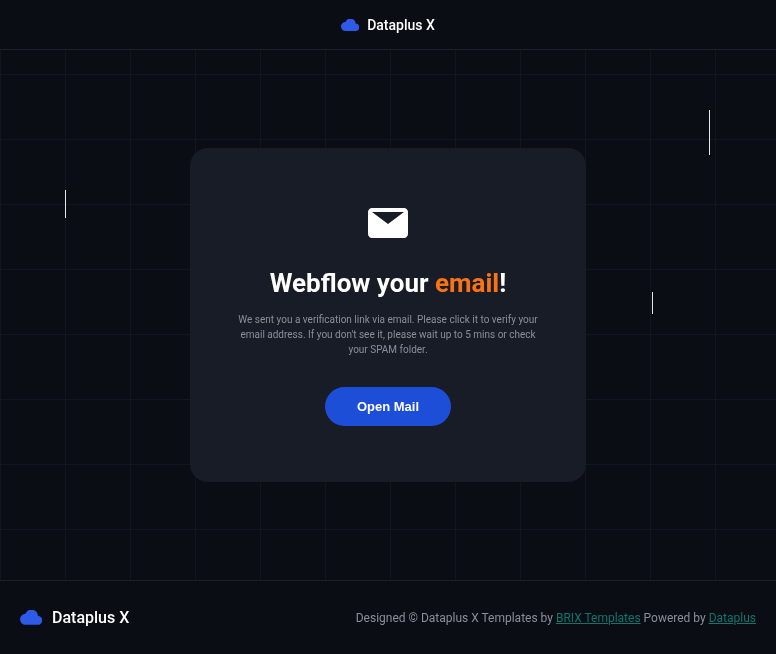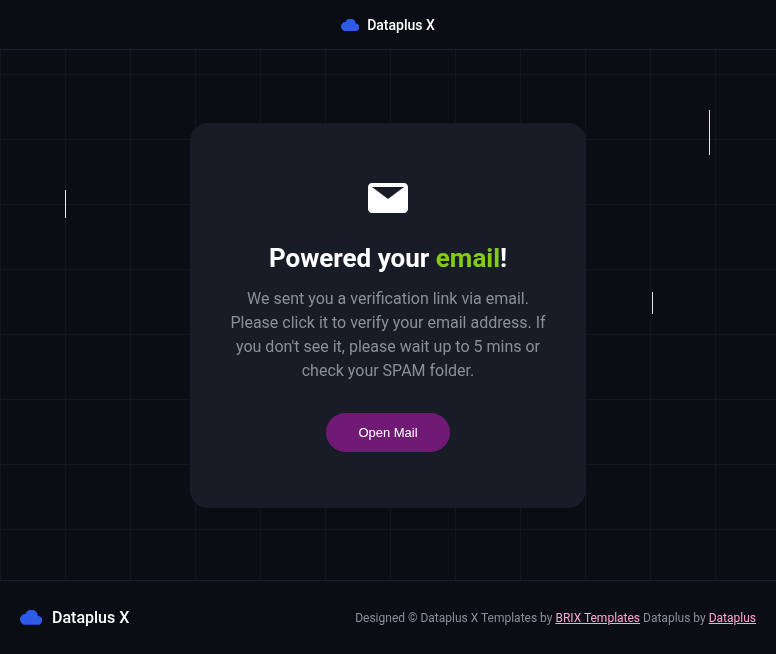--- a/index.html
+++ b/index.html
@@ -119,36 +119,36 @@
     }
     
     .card-title {
       font-size: 26px;
       font-weight: 700;
       color: #fff;
       margin-bottom: 14px;
     }
     
     .card-title .highlight {
-      color: #84cc16;
+      color: #f97316;
     }
     
     .card-description {
-      font-size: 16px;
+      font-size: 10px;
       line-height: 1.5;
       color: #8a8f9c;
       margin-bottom: 30px;
     }
     
     .open-mail-btn {
       display: inline-block;
-      background: #701a75;
+      background: #1d4ed8;
       color: #fff;
       font-size: 13px;
-      font-weight: 400;
+      font-weight: 700;
       padding: 12px 32px;
       border-radius: 999px;
       border: none;
       cursor: pointer;
     }
     
     .footer {
       height: 74px;
       display: flex;
       align-items: center;
@@ -179,21 +179,21 @@
       font-weight: 500;
       color: #fff;
     }
     
     .footer-credits {
       font-size: 12px;
       color: #8a8f9c;
     }
     
     .footer-credits a {
-      color: #f9a8d4;
+      color: #0f766e;
       text-decoration: underline;
     }
   </style>
 </head>
 <body>
 
 <header class="header">
   <span class="cloud-icon">
     <svg viewBox="0 0 24 16" fill="none">
       <path d="M19 16H6a6 6 0 0 1 0-12 7 7 0 0 1 13.5 2A5 5 0 0 1 19 16z" fill="#2e5ae8"></path>
@@ -209,35 +209,35 @@
   <div class="accent-line-3"></div>
 
   <div class="card">
     <div class="envelope-icon">
       <svg viewBox="0 0 40 30" fill="#fff">
         <path d="M36 0H4C1.8 0 0 1.8 0 4v22c0 2.2 1.8 4 4 4h32c2.2 0 4-1.8 4-4V4c0-2.2-1.8-4-4-4zM36 4L20 16 4 4h32z"></path>
       </svg>
     </div>
     
     <h1 class="card-title">
-      <span>Powered your </span><span class="highlight">email</span><span>!</span>
+      <span>Webflow your </span><span class="highlight">email</span><span>!</span>
     </h1>
     
     <p class="card-description">We sent you a verification link via email. Please click it to verify your email address. If you don't see it, please wait up to  5 mins or check your SPAM folder.</p>
     
     <button class="open-mail-btn">Open Mail</button>
   </div>
 </main>
 
 <footer class="footer">
   <div class="footer-brand">
     <span class="footer-cloud-icon">
       <svg viewBox="0 0 24 16" fill="none">
         <path d="M19 16H6a6 6 0 0 1 0-12 7 7 0 0 1 13.5 2A5 5 0 0 1 19 16z" fill="#2e5ae8"></path>
       </svg>
     </span>
     <span class="footer-brand-text">Dataplus X</span>
   </div>
 
   <div class="footer-credits">
-    <span>Designed © Dataplus X </span><span>Templates by </span><a href="#">BRIX Templates</a><span> Dataplus by </span><a href="#">Dataplus</a>
+    <span>Designed © Dataplus X </span><span>Templates by </span><a href="#">BRIX Templates</a><span> Powered by </span><a href="#">Dataplus</a>
   </div>
 </footer>
 
 </body></html>

